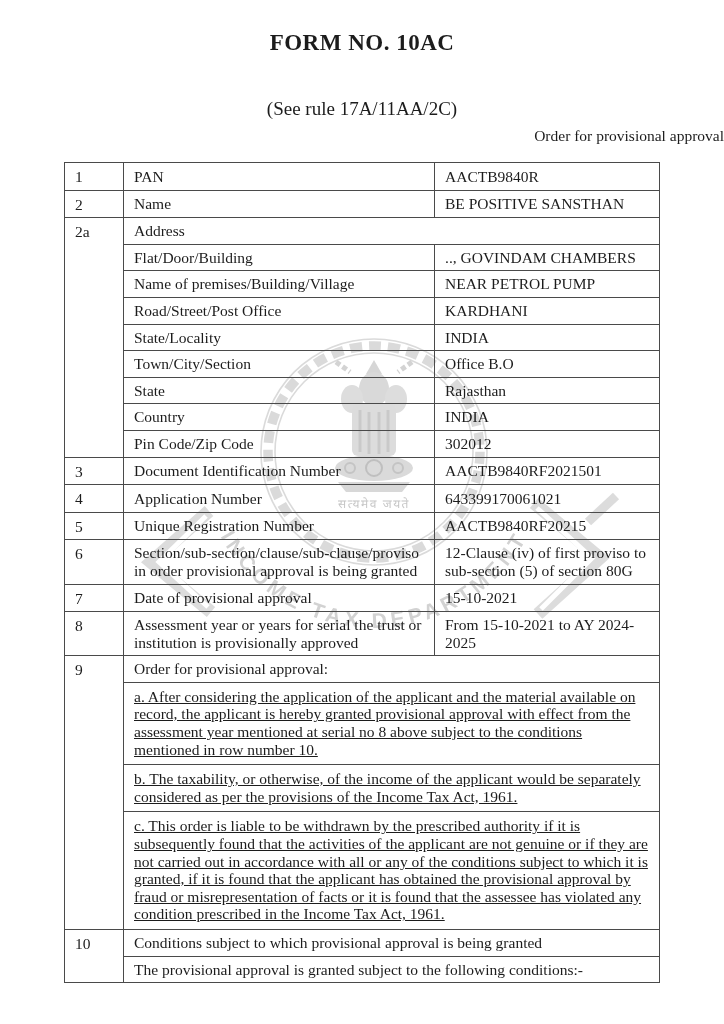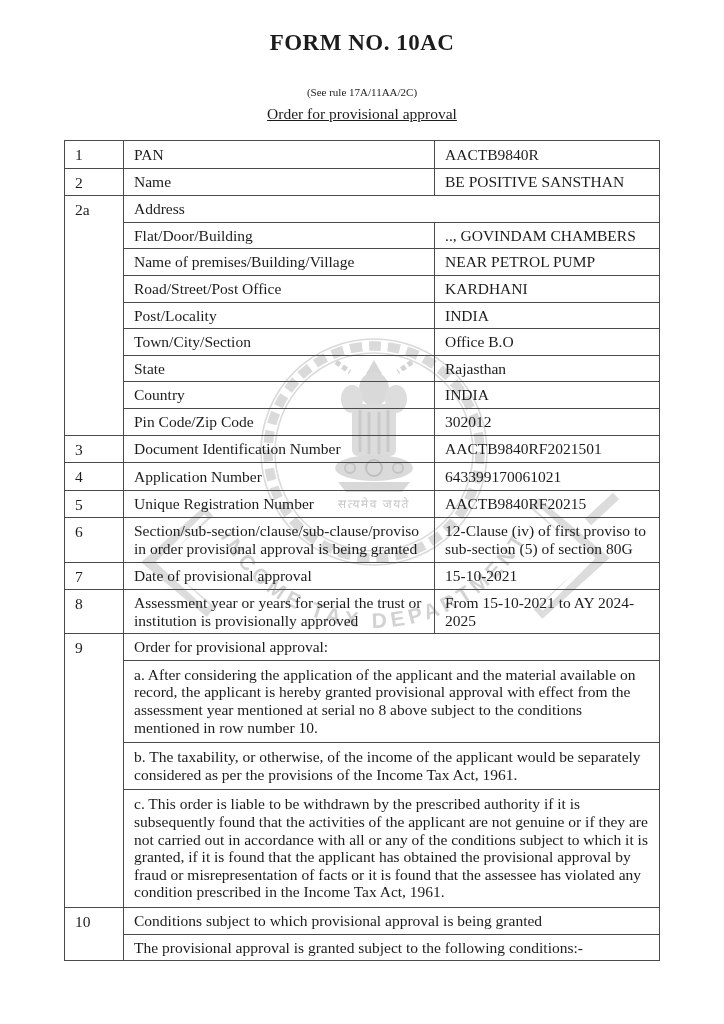--- a/index.html
+++ b/index.html
@@ -17,27 +17,27 @@
   }
 
   .doc-title{
     position:relative;z-index:1;
     margin:0;padding-top:30px;
     text-align:center;
     font-size:23px;font-weight:bold;letter-spacing:.5px;
   }
   .doc-subtitle{
     position:relative;z-index:1;
-    margin-top:30px;
-    text-align:center;font-size:11px;
+    margin-top:42px;
+    text-align:center;font-size:19px;
   }
   .doc-subtitle2{
     position:relative;z-index:1;
     margin-top:7px;
-    text-align:center;font-size:15.5px;text-decoration:underline;
+    text-align:right;font-size:15.5px;
   }
 
   table.form-table{
     position:relative;z-index:1;
     margin:17px 0 0 64px;
     width:595px;
     border-collapse:collapse;
     table-layout:fixed;
     font-size:15.5px;
     background:transparent;
@@ -46,21 +46,21 @@
     border:1px solid #4a4a4a;
     padding:4px 8px 4px 10px;
     line-height:17.6px;
     vertical-align:middle;
     word-wrap:break-word;
   }
   .col-num{width:59px;}
   .col-label{width:311px;}
   .col-value{width:225px;}
   .form-table td.num{vertical-align:top;padding-top:5px;}
-  .form-table td.para{padding-top:5px;padding-bottom:6px;}
+  .form-table td.para{padding-top:5px;padding-bottom:6px;text-decoration:underline;}
 </style>
 </head>
 <body>
 
 <div class="page">
 
   <svg class="watermark" viewBox="0 0 724 1024" aria-hidden="true">
 
     <g fill="none" stroke="#dadada">
       <circle cx="374" cy="452" r="113" stroke-width="1.6"></circle>
@@ -134,21 +134,21 @@
       </tr>
       <tr>
         <td>Name of premises/Building/Village</td>
         <td>NEAR PETROL PUMP</td>
       </tr>
       <tr>
         <td>Road/Street/Post Office</td>
         <td>KARDHANI</td>
       </tr>
       <tr>
-        <td>Post/Locality</td>
+        <td>State/Locality</td>
         <td>INDIA</td>
       </tr>
       <tr>
         <td>Town/City/Section</td>
         <td>Office B.O</td>
       </tr>
       <tr>
         <td>State</td>
         <td>Rajasthan</td>
       </tr>

